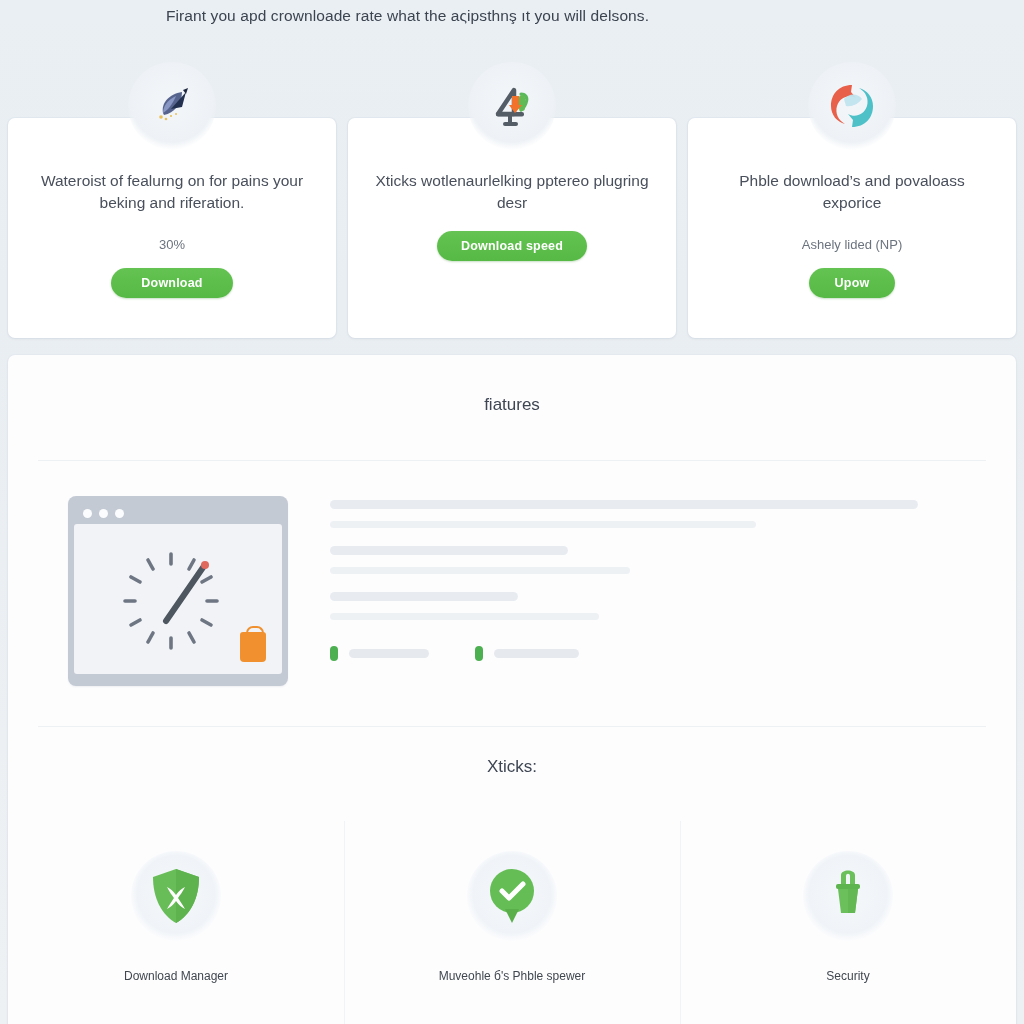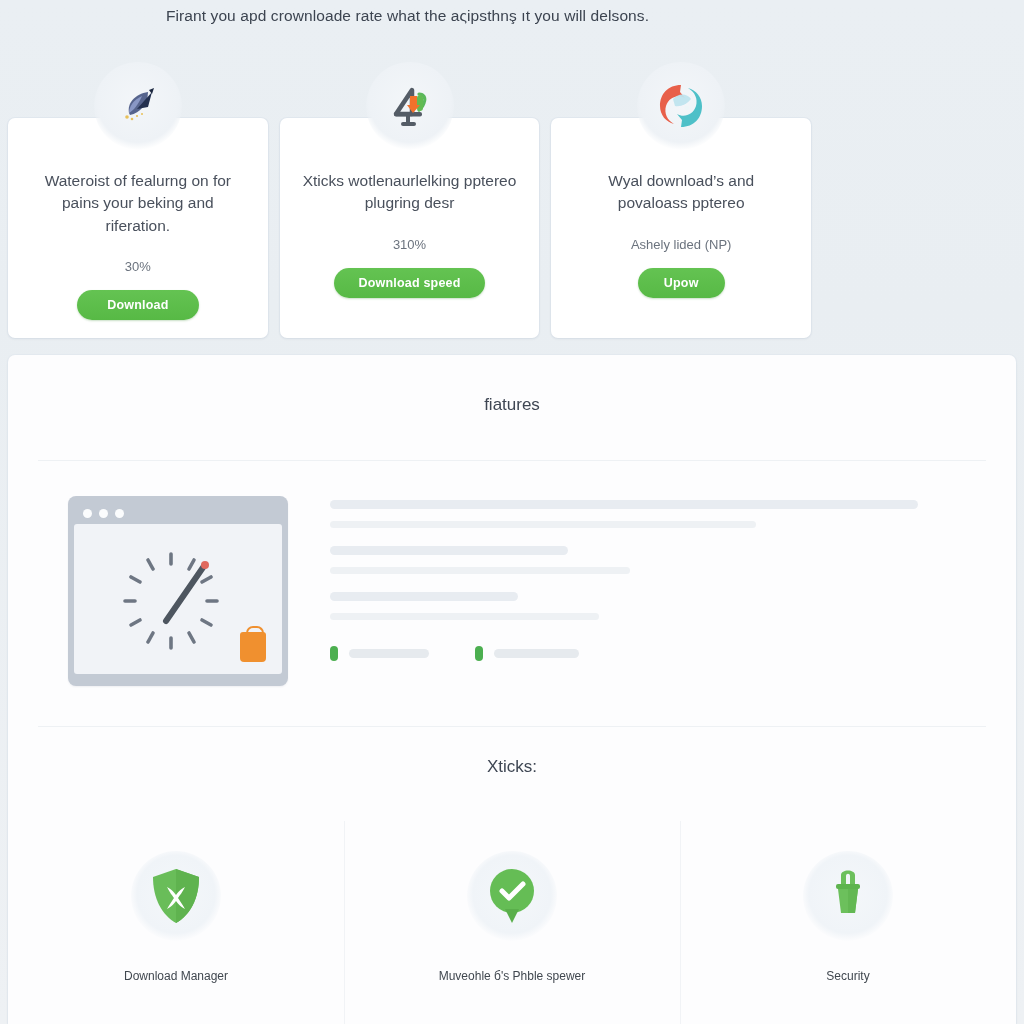--- a/index.html
+++ b/index.html
@@ -33,21 +33,21 @@
     color: #3c4450;
     letter-spacing: 0.1px;
     white-space: nowrap;
   }
 
   
   .cards {
     position: absolute;
     top: 118px;
     left: 8px;
-    width: 803px;
+    width: 1008px;
     display: flex;
     gap: 12px;
   }
 
   .card {
     position: relative;
     width: 328px;
     height: 220px;
     background: #ffffff;
     border-radius: 7px;
@@ -285,36 +285,35 @@
           <rect x="8" y="30" width="28" height="4.5" rx="2" fill="#545c66"></rect>
           <rect x="20" y="34" width="4" height="7" fill="#545c66"></rect>
           <rect x="15" y="40" width="15" height="4" rx="2" fill="#545c66"></rect>
           <path d="M33 12 C38 12 40 16 38 21 C37 25 34 27 33 28" fill="none" stroke="#5bb85b" stroke-width="3.2" stroke-linecap="round"></path>
           <rect x="31" y="13" width="6" height="16" rx="3" fill="#62bb52"></rect>
           <path d="M24 14 L31 14 L31 23 L34 23 L27 31 L21 23 L24 23 Z" fill="#f2722b"></path>
         </svg>
       </div>
       <div class="card-body">
         <div class="card-desc">Xticks wotlenaurlelking pptereo plugring desr</div>
-        <div class="card-metric">310%</div>
         <button class="btn w-md">Download speed</button>
       </div>
     </div>
 
     <div class="card">
       <div class="card-icon-wrap">
         <svg width="50" height="50" viewBox="0 0 50 50">
           <path d="M25 4 C12 4 4 13 4 25 C4 34 10 41 18 43 C11 39 8 32 10 25 C13 16 22 13 29 17 L24 11 Z" fill="#e8604a"></path>
           <path d="M25 46 C38 46 46 37 46 25 C46 16 40 9 32 7 C39 11 42 18 40 25 C37 34 28 37 21 33 L26 39 Z" fill="#4ec0c8"></path>
           <path d="M17 18 C22 12 31 12 35 18 C31 23 25 26 19 25 Z" fill="#bfe4ee" opacity="0.95"></path>
           <circle cx="31" cy="27" r="2.4" fill="#eef6f8"></circle>
         </svg>
       </div>
       <div class="card-body">
-        <div class="card-desc">Wyal download’s and povaloass pptereo</div>
+        <div class="card-desc">Phble download’s and povaloass exporice</div>
         <div class="card-metric">Ashely lided (NP)</div>
         <button class="btn w-sm">Upow</button>
       </div>
     </div>
 
   </div>
 
   <div class="panel">
 
     <div class="section-title">fiatures</div>

